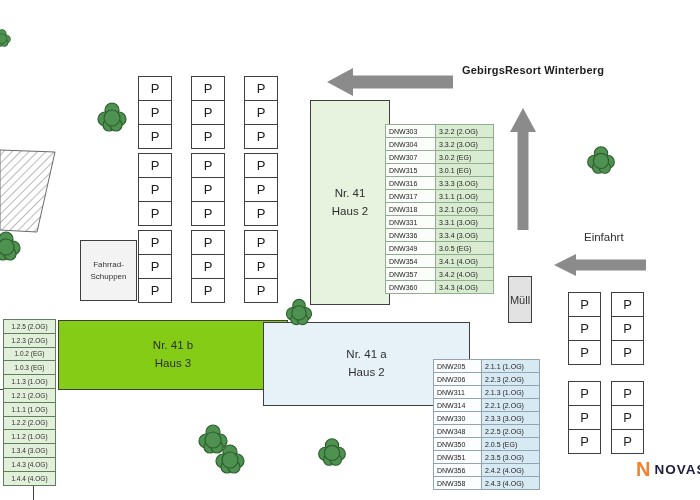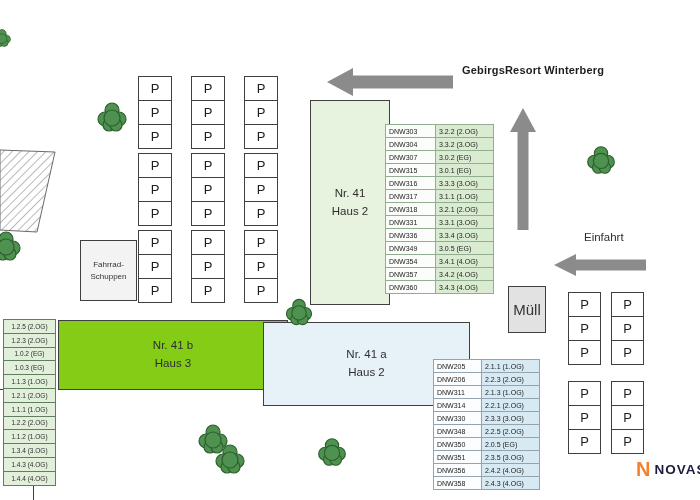--- a/index.html
+++ b/index.html
@@ -12,21 +12,21 @@
   .pcell{position:absolute;box-sizing:border-box;background:#fff;border:1px solid #3f3f3f;
          display:flex;align-items:center;justify-content:center;font-size:13px;color:#1e1e1e}
   
   .box{position:absolute;box-sizing:border-box;border:1px solid #3f3f3f;display:flex;
        flex-direction:column;align-items:center;justify-content:center;text-align:center}
   #haus3{left:310px;top:100px;width:80px;height:205px;background:#e7f2df}
   #haus1{left:58px;top:320px;width:230px;height:70px;background:#84cc16}
   #haus2{left:263px;top:322px;width:207px;height:84px;background:#e6f1f8}
   .house-label{font-size:11.5px;color:#2e2e2e;line-height:1.55}
   #fahrrad{left:80px;top:240px;width:57px;height:61px;background:#f3f3f3;font-size:8px;color:#333;line-height:1.5}
-  #muell{left:508px;top:286px;width:38px;height:47px;background:#e2e2e2;font-size:15px;color:#333}
+  #muell{left:508px;top:276px;width:24px;height:47px;background:#e2e2e2;font-size:11px;color:#333}
   #building-bl{left:-6px;top:389px;width:40px;height:118px;background:#fff;border:1px solid #3f3f3f;position:absolute;box-sizing:border-box}
   
   table.units{position:absolute;border-collapse:collapse;font-size:7px;color:#222;background:#fff}
   table.units td{box-sizing:border-box;height:13px;padding:0 3px;white-space:nowrap}
   #haus3-table{left:385px;top:124px}
   #haus3-table td{border:1px solid #93ad90}
   #haus3-table td.code{width:50px;background:#fbfdfa}
   #haus3-table td.apt{width:58px;background:#d9ecd1}
   #haus2-table{left:433px;top:359px}
   #haus2-table td{border:1px solid #93a4b0}

